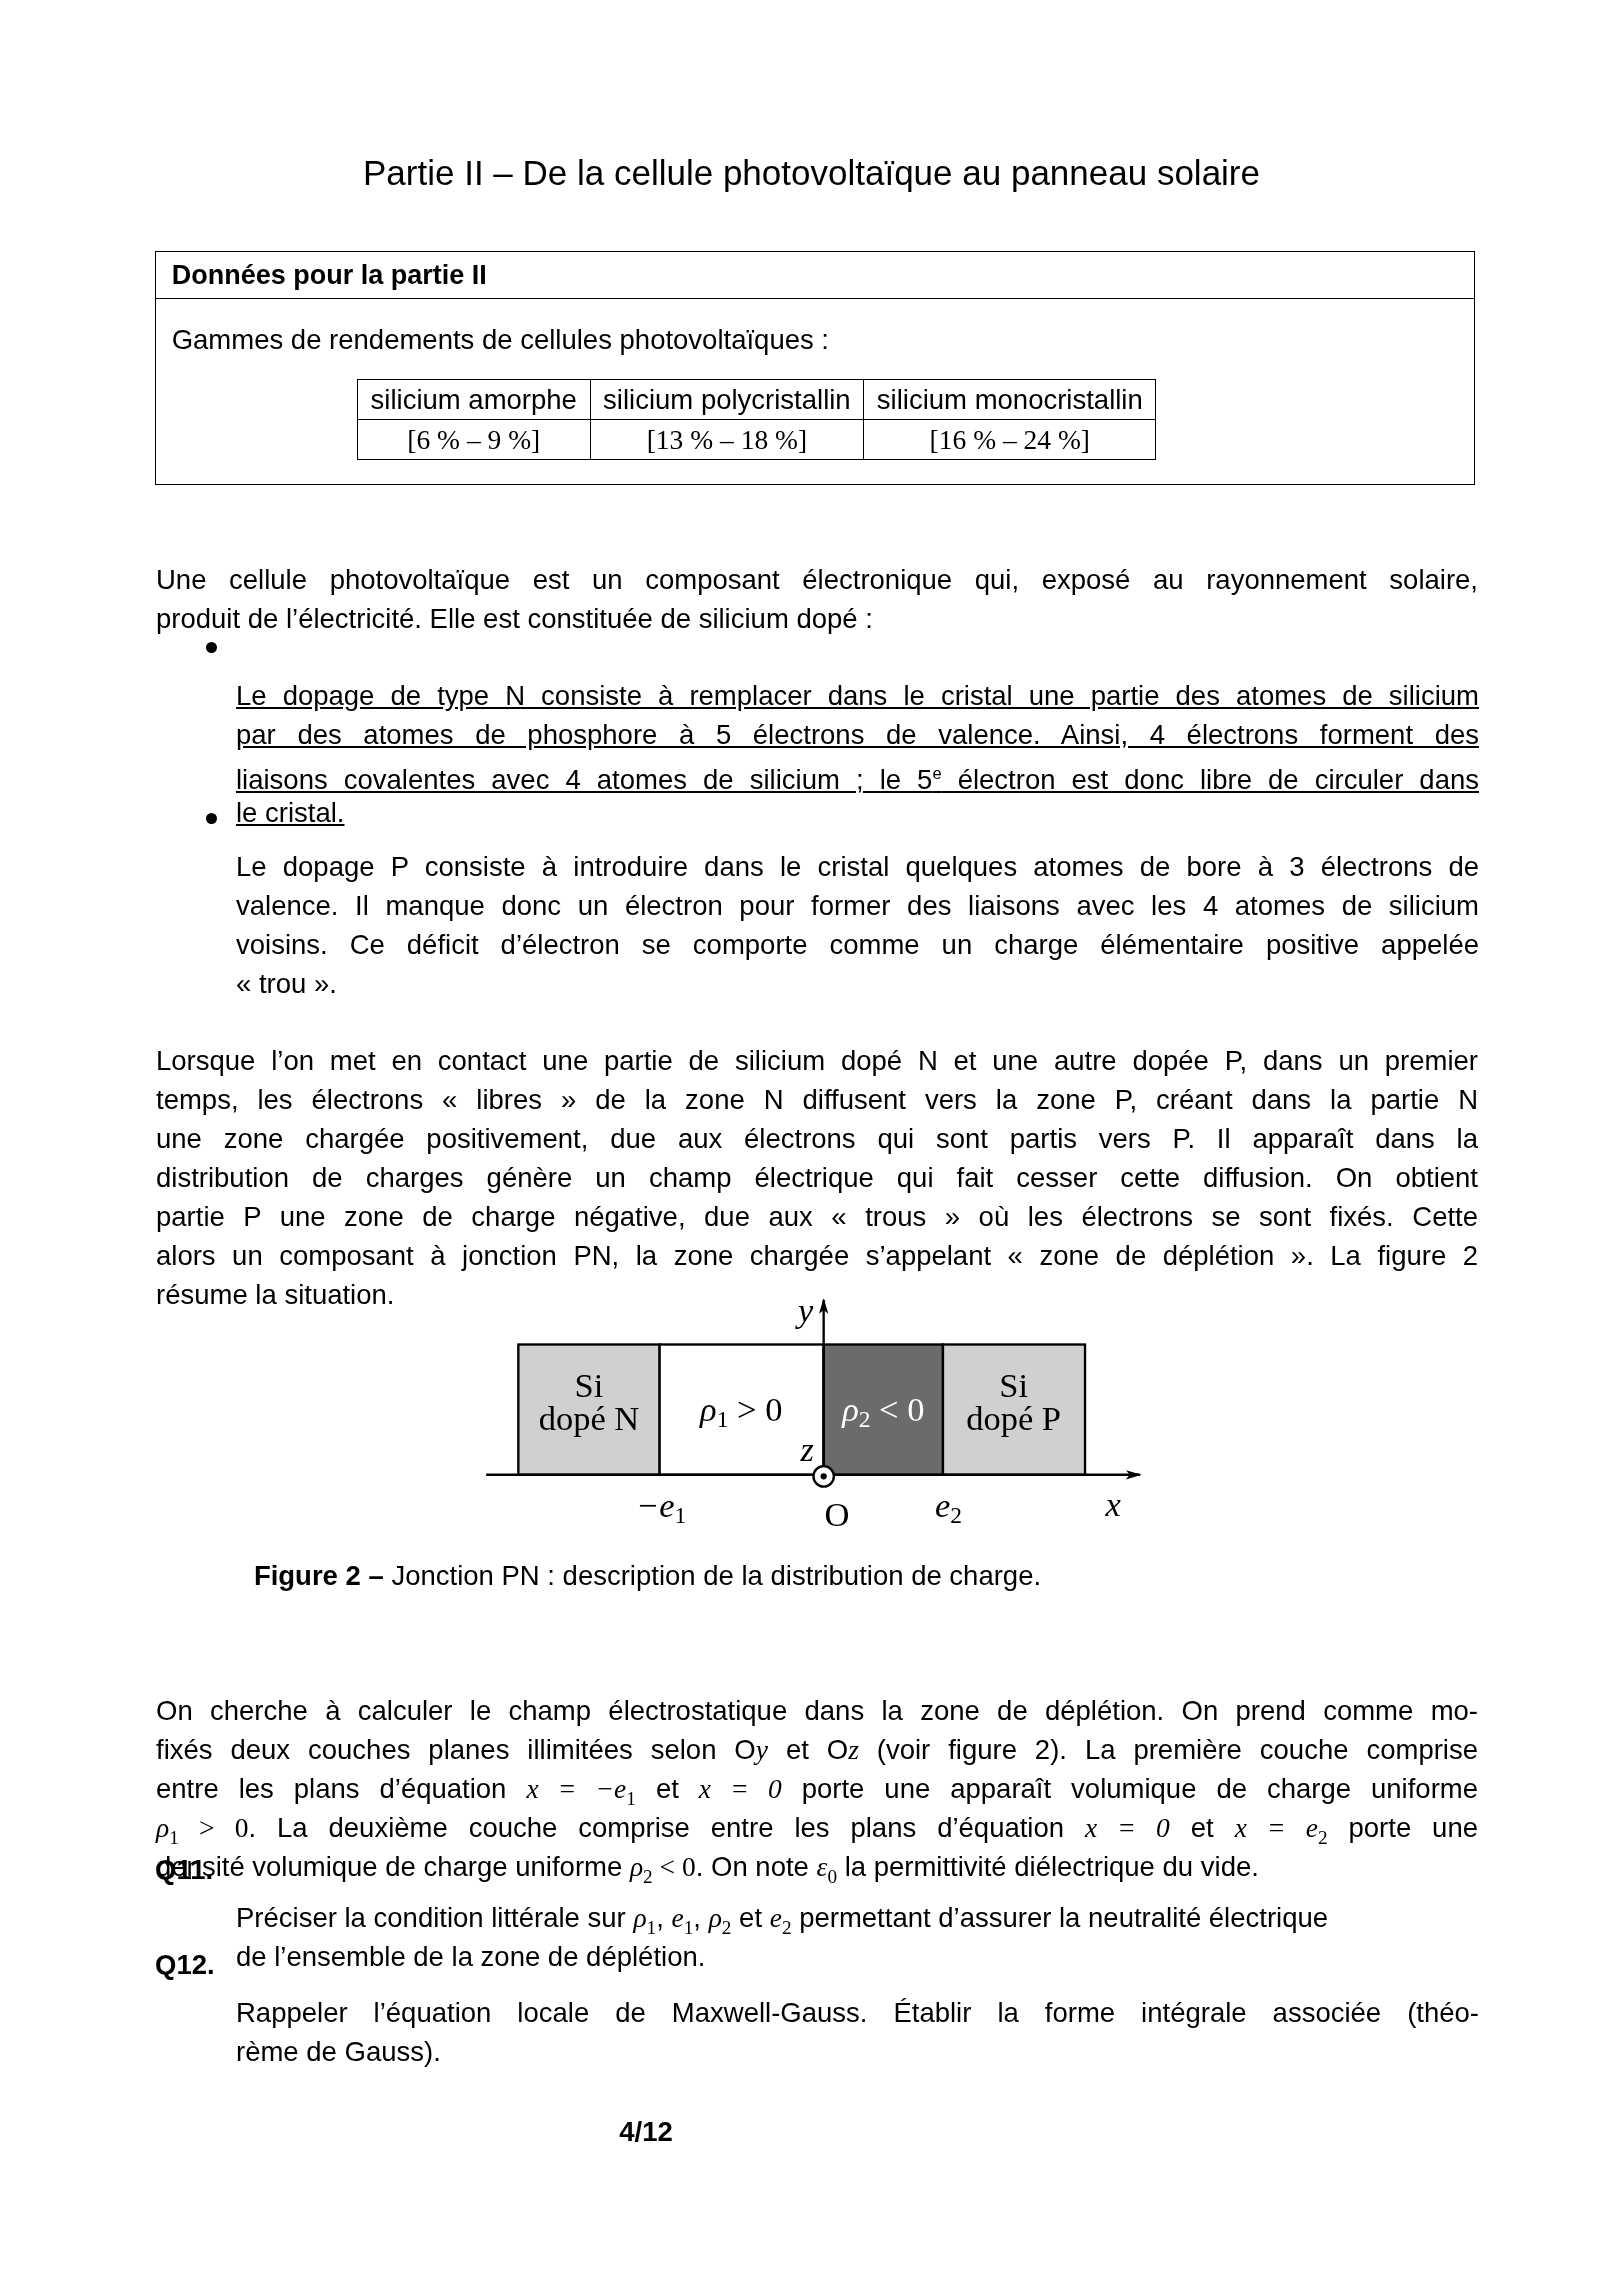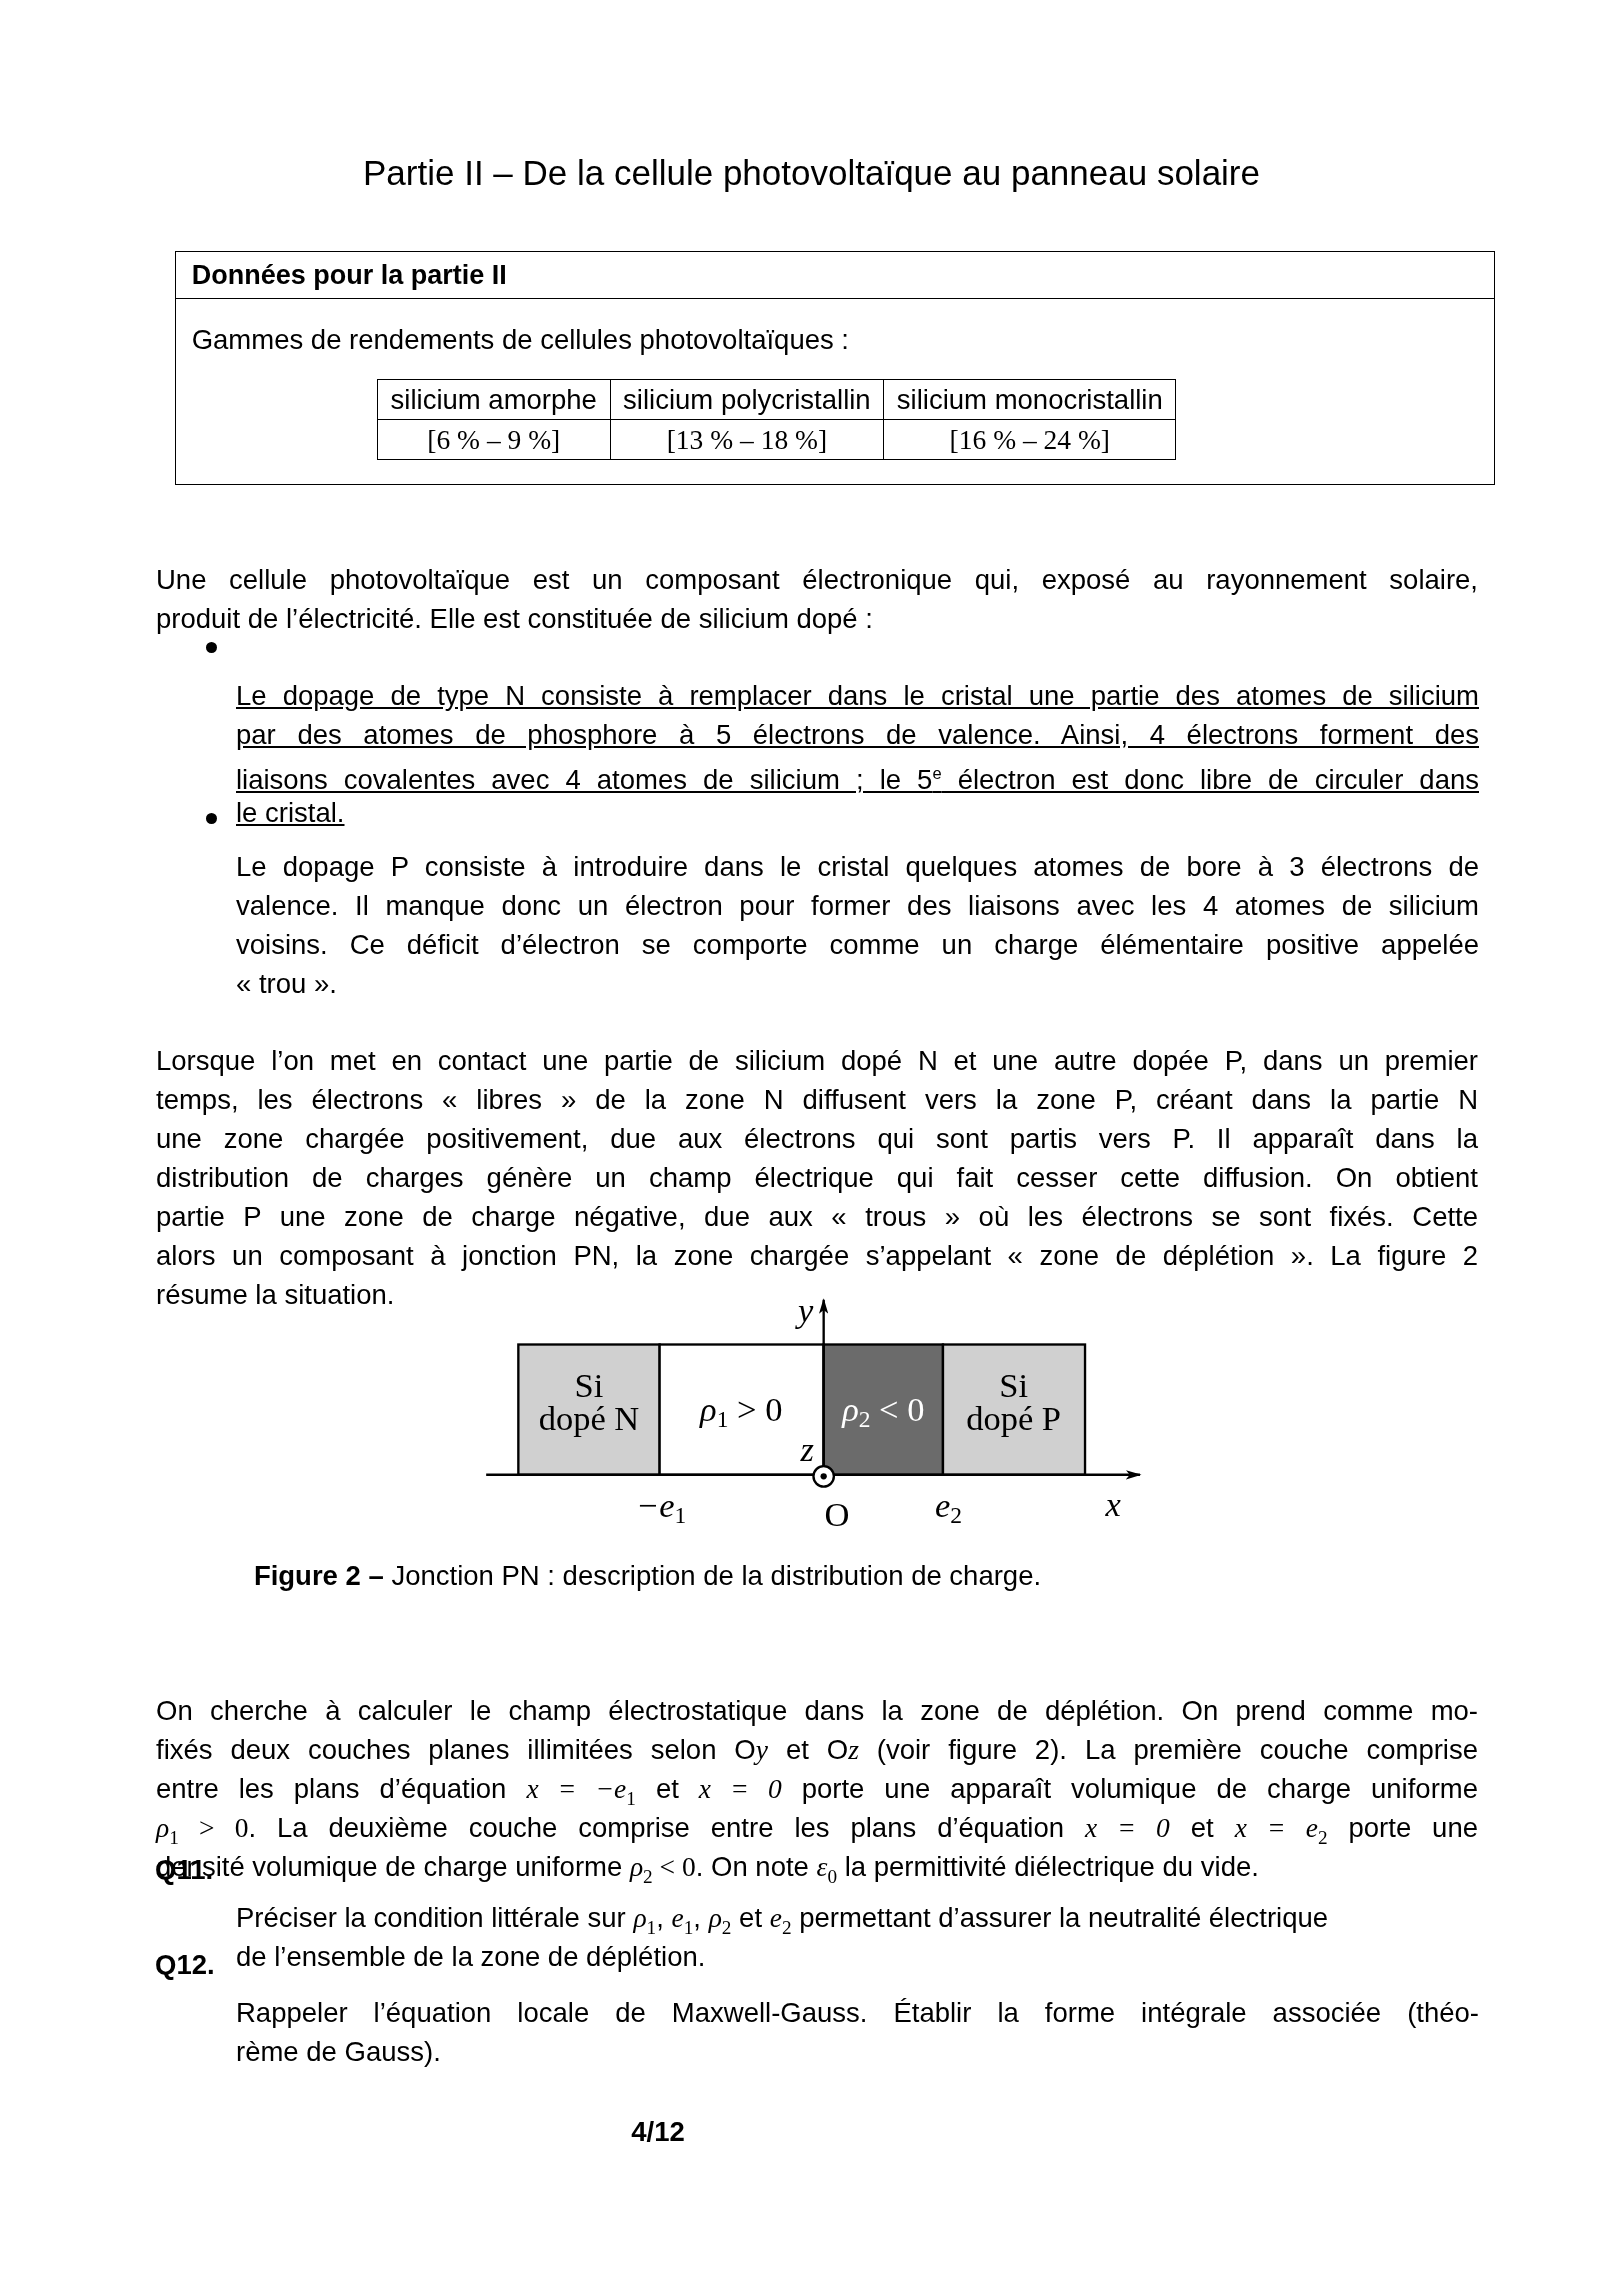--- a/index.html
+++ b/index.html
@@ -1,35 +1,35 @@
 <!DOCTYPE html>
 <html style="font-size:12.6px"><head>
 <meta charset="utf-8">
 <style>
   html, body { margin: 0; padding: 0; background: #ffffff; }
   body { width: 1623px; height: 2295px; position: relative; overflow: hidden;
          font-family: "Liberation Sans", sans-serif; color: #000; }
   .abs { position: absolute; }
   .title { left: 0; width: 1623px; top: 149px; text-align: center; font-weight: normal; font-size: 35px; line-height: 47px; }
-  .databox { left: 155px; top: 251px; width: 1320px; height: 234px; border: 1.6px solid #000; box-sizing: border-box; margin-left: 20px; }
+  .databox { left: 155px; top: 251px; width: 1320px; height: 234px; border: 1.6px solid #000; box-sizing: border-box; }
   .databox-head { position: absolute; left: 0; top: 0; right: 0; height: 47px; border-bottom: 1.6px solid #000;
                   font-weight: bold; font-size: 27px; line-height: 46px; padding-left: 15.7px; box-sizing: border-box; }
   .databox-sub { position: absolute; left: 15.7px; top: 68px; font-size: 27.5px; line-height: 39px; }
   table.rend { position: absolute; left: 201px; top: 127px; border-collapse: collapse; }
   table.rend td { border-left: 1.2px solid #000; border-right: 1.2px solid #000; padding: 0 12.6px; text-align: center; height: 39px; white-space: nowrap; }
   table.rend tr.head td { border-top: 1.6px solid #000; border-bottom: 1.2px solid #000; font-size: 27.5px; font-family: Liberation Sans, sans-serif; }
   table.rend tr.vals td { border-bottom: 1.6px solid #000; font-size: 27.5px; font-family: "Liberation Serif", serif; }
   .para { left: 156px; width: 1322px; font-size: 27.5px; line-height: 39px; text-align: justify; text-align-last: left; margin-top: 48px; }
   .para .ln { display: block; text-align: justify; text-align-last: justify; height: 39px; white-space: nowrap; overflow: visible; }
   .para .ln.last { text-align-last: left; }
   .bullet-dot { width: 11px; height: 11px; border-radius: 50%; background: #000; }
   .m { font-family: "Liberation Serif", serif; font-style: italic; }
   .qlabel { font-weight: bold; font-size: 27.5px; line-height: 39px; }
   .caption { left: 0; width: 1295px; text-align: center; font-size: 27.5px; line-height: 39px; }
-  .pagenum { left: 12px; width: 1292px; text-align: center; font-weight: bold; font-size: 27.5px; line-height: 39px; }
+  .pagenum { left: 0; width: 1292px; text-align: center; font-weight: bold; font-size: 27.5px; line-height: 39px; }
   svg text { font-family: "Liberation Serif", serif; }
 </style>
 </head>
 <body>
 
 <div class="abs title">Partie II –  De la cellule photovoltaïque au panneau solaire</div>
 
 <div class="abs databox">
   <div class="databox-head">Données pour la partie II</div>
   <div class="databox-sub">Gammes de rendements de cellules photovoltaïques :</div>

